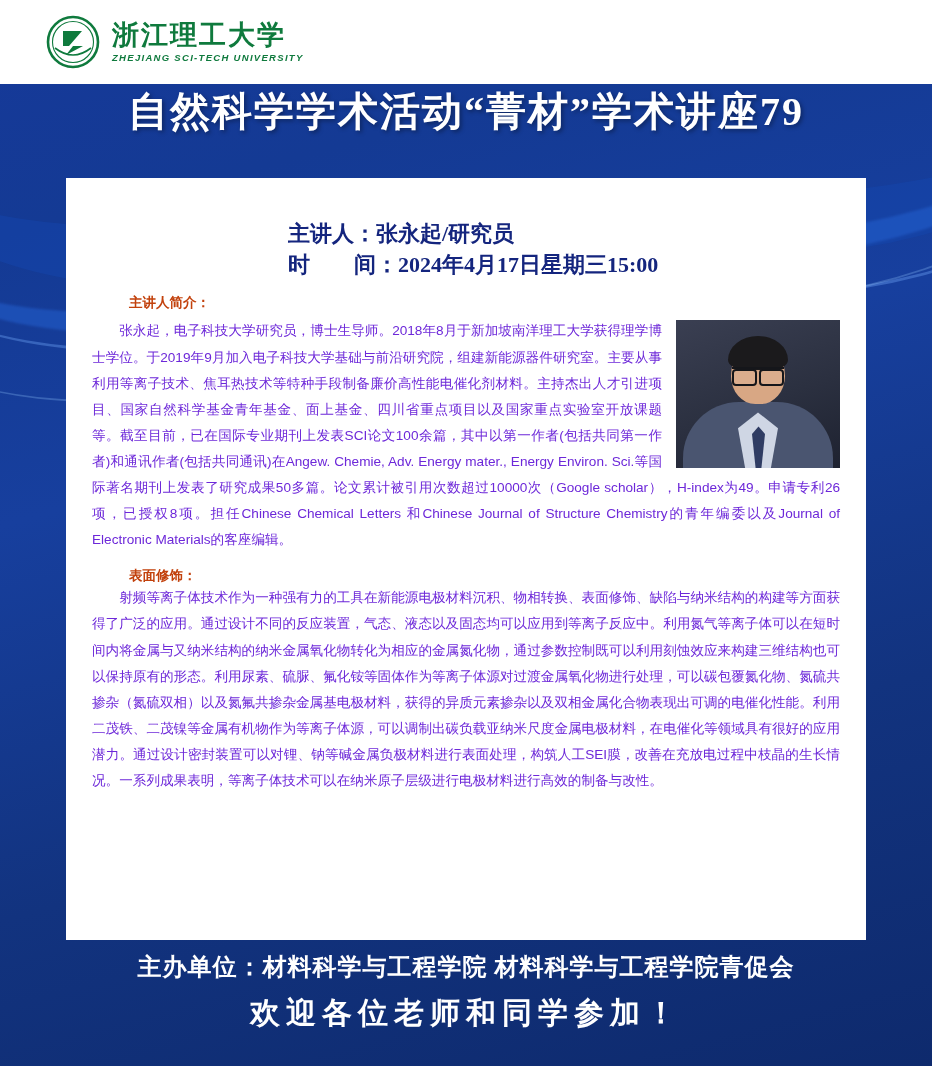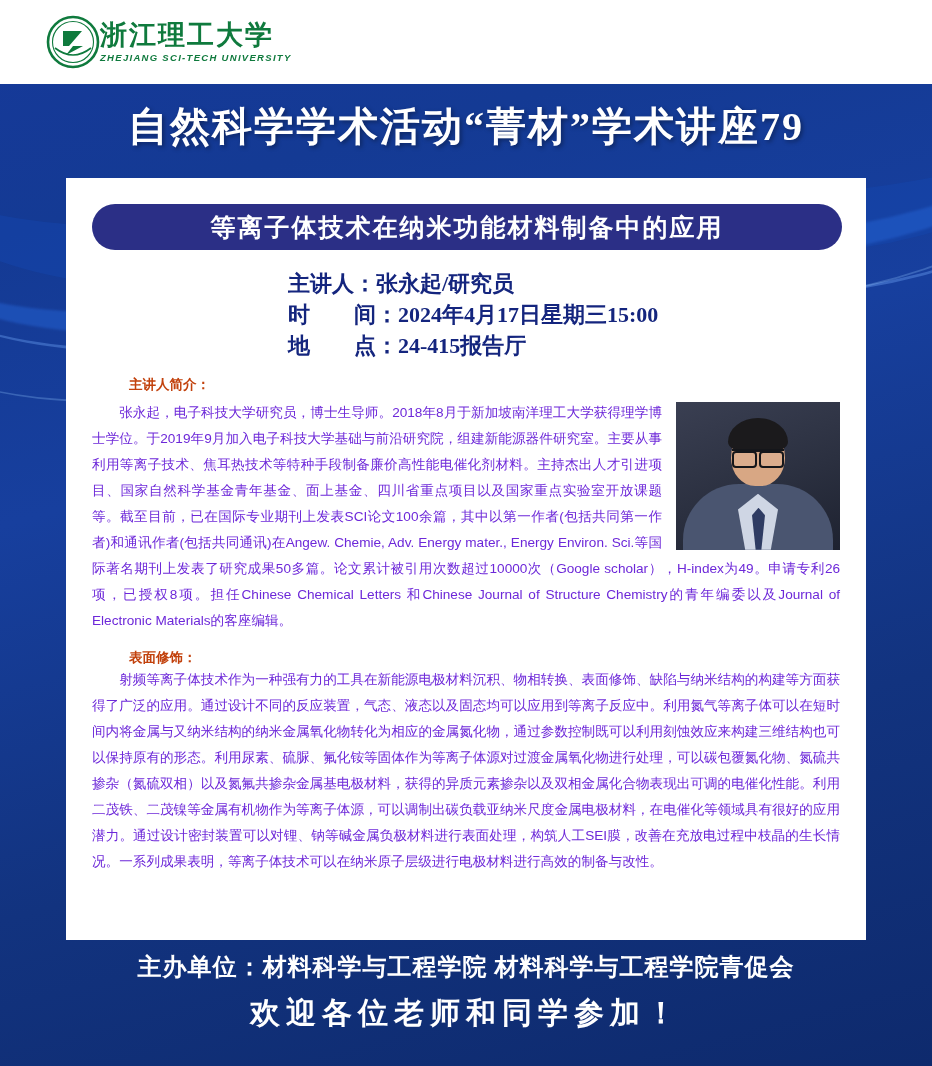--- a/index.html
+++ b/index.html
@@ -62,20 +62,21 @@
     background: #ffffff;
     display: flex;
     align-items: center;
     padding-left: 46px;
     box-sizing: border-box;
     z-index: 4;
   }
   .logo-wrap {
     display: flex;
     align-items: center;
+    gap: 12px;
   }
   .logo-mark {
     width: 54px;
     height: 54px;
     flex: 0 0 54px;
     position: relative;
   }
   .logo-text {
     display: flex;
     flex-direction: column;
@@ -96,21 +97,21 @@
     letter-spacing: 1.3px;
     margin-top: 3px;
     font-style: italic;
   }
 
   
   .banner {
     position: relative;
     z-index: 5;
     text-align: center;
-    margin-top: 15px;
+    margin-top: 0;
     padding: 0 20px;
   }
   .banner-title {
     font-family: "Liberation Serif", serif;
     font-size: 40px;
     font-weight: bold;
     color: #ffffff;
     letter-spacing: 2px;
     text-shadow: 2px 2px 4px rgba(0,0,0,0.35);
     white-space: nowrap;
@@ -319,28 +320,24 @@
       </div>
     </div>
   </div>
 
   <div class="banner">
     <div class="banner-title">自然科学学术活动“菁材”学术讲座79</div>
   </div>
 
   <div class="card">
 
-    <div class="topic-bar">
-      <div class="topic-text">等离子体技术在纳米功能材料制备中的应用</div>
-    </div>
 
     <div class="meta">
       <div class="meta-row">主讲人：张永起/研究员</div>
       <div class="meta-row">时　　间：2024年4月17日星期三15:00</div>
-      <div class="meta-row">地　　点：24-415报告厅</div>
     </div>
 
     <div class="section-label">主讲人简介：</div>
 
     <div class="bio-block">
       <div class="portrait">
         <div class="body"></div>
         <div class="shirt"></div>
         <div class="tie"></div>
         <div class="head"></div>

